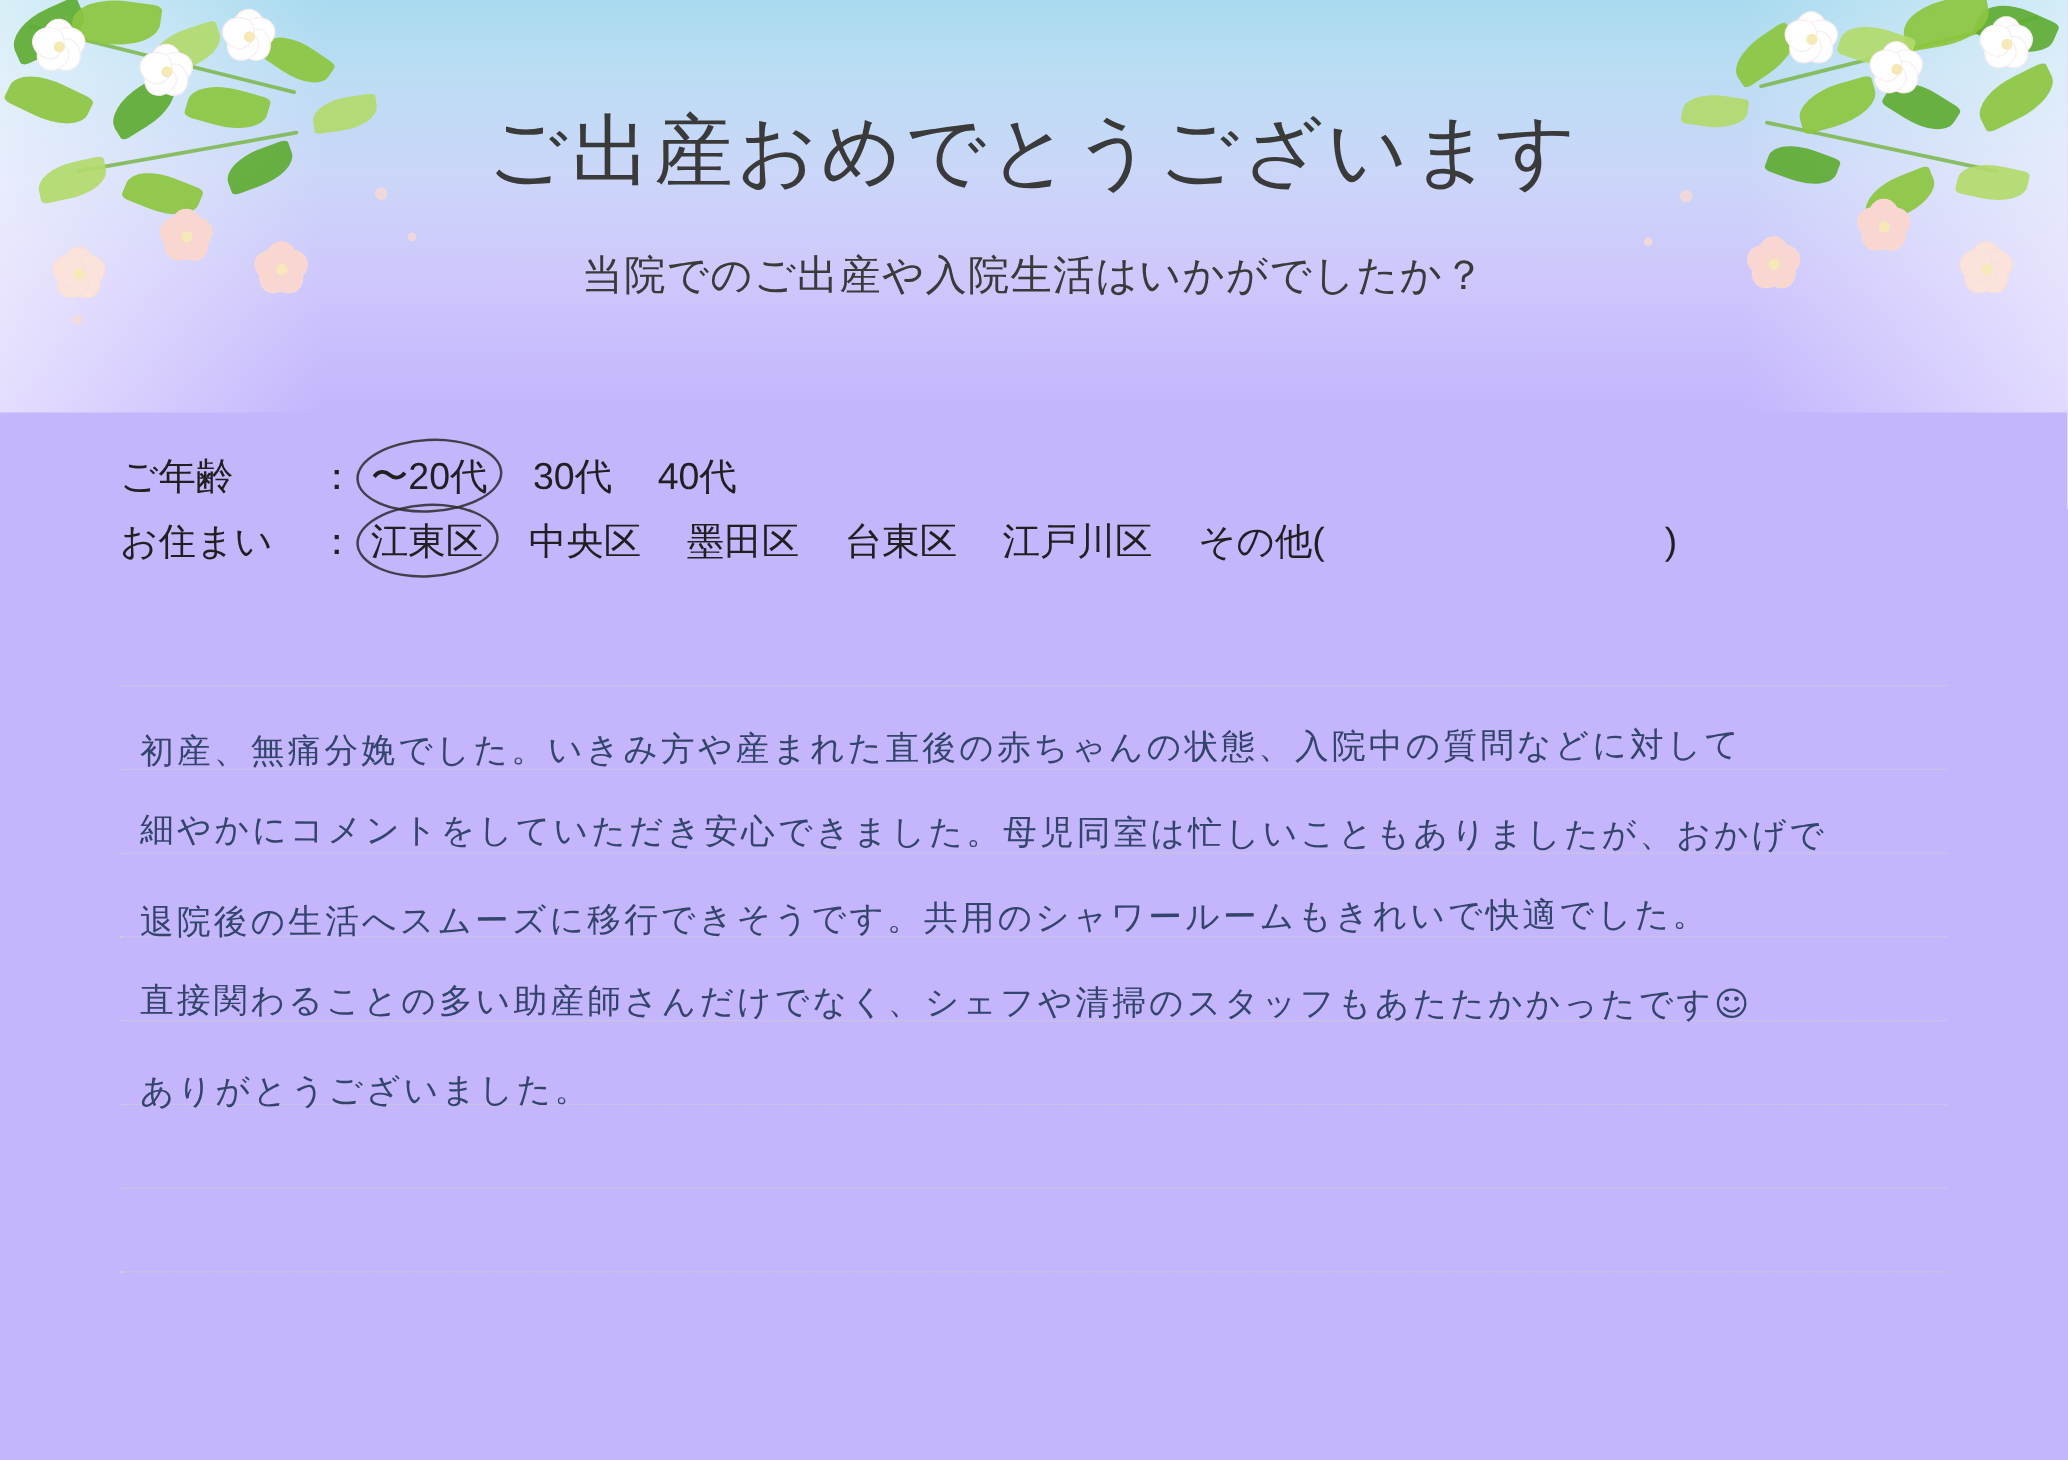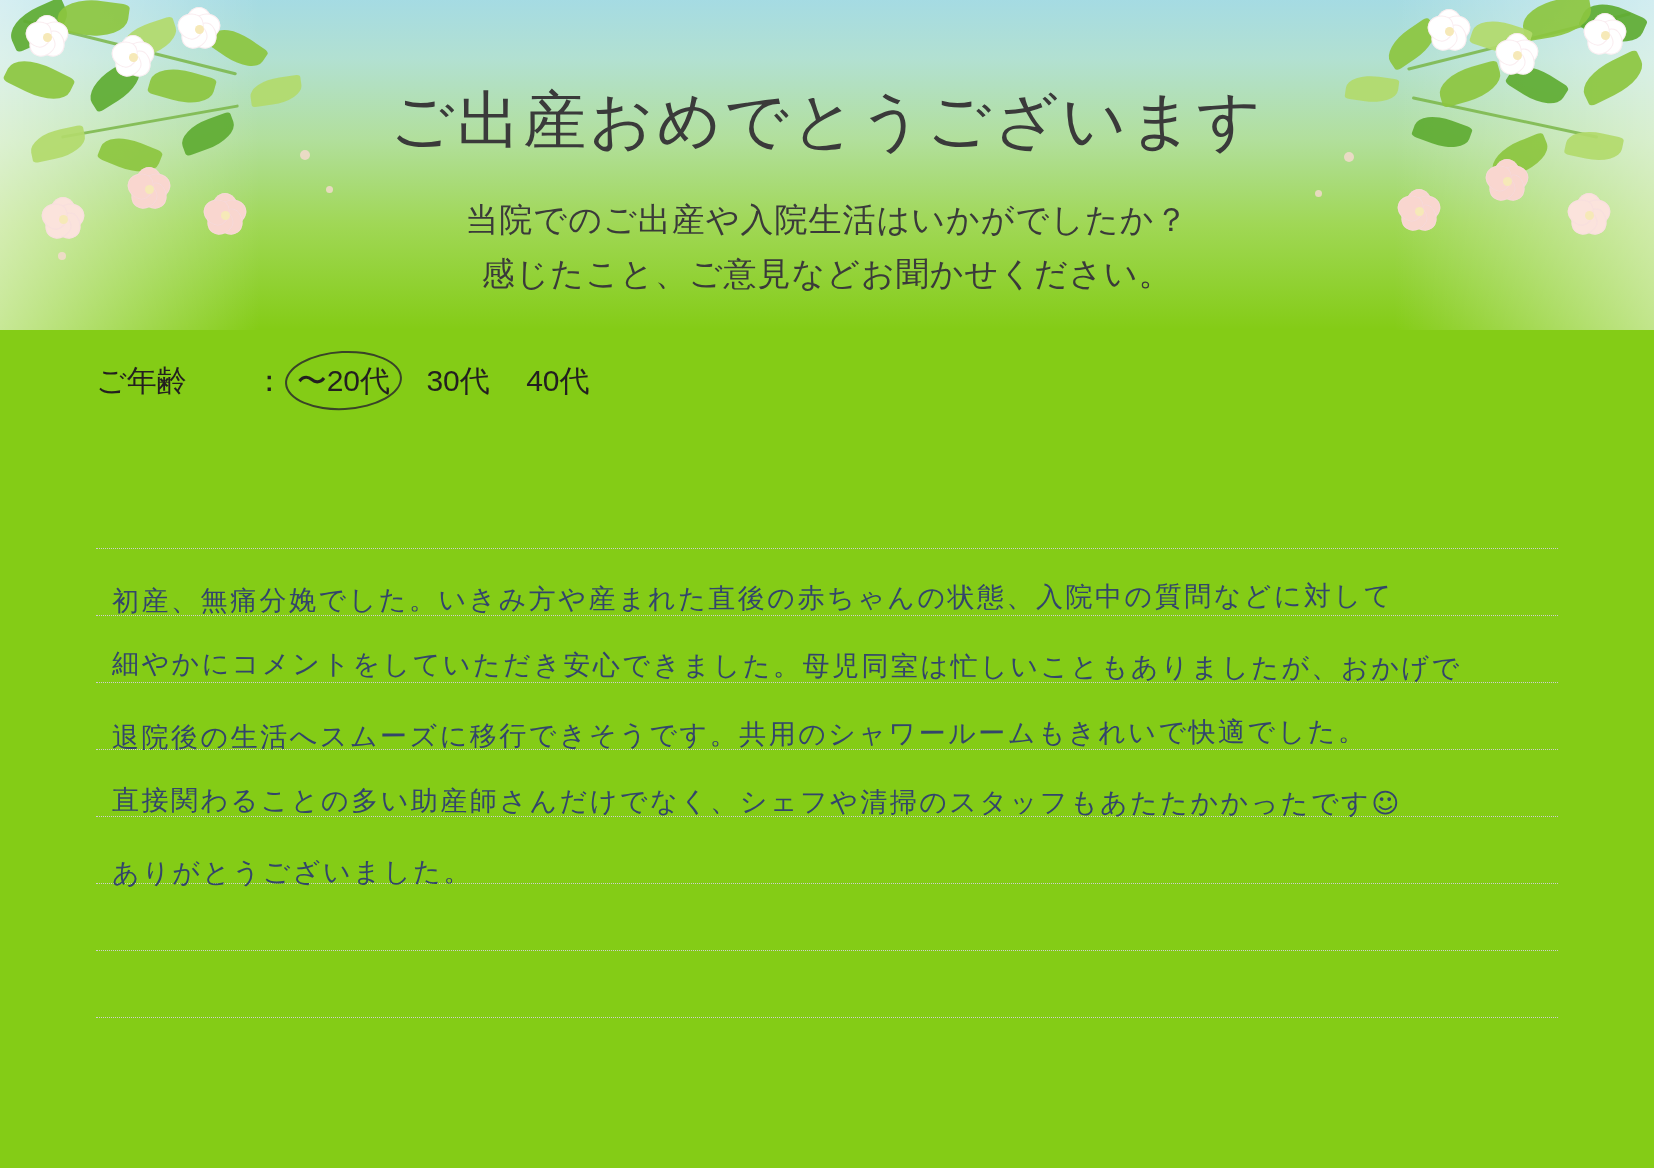--- a/index.html
+++ b/index.html
@@ -9,21 +9,21 @@
   }
   body {
     font-family: "Liberation Sans", "DejaVu Sans", sans-serif;
     color: #231f20;
   }
   .sheet {
     position: relative;
     width: 1654px;
     height: 1168px;
     overflow: hidden;
-    background: #84cc16;
+    background: #c4b5fd;
   }
 
   
   .sky {
     position: absolute;
     left: 0; top: 0;
     width: 1654px;
     height: 330px;
     background:
       linear-gradient(to bottom,
@@ -351,32 +351,41 @@
         <i></i>
         <i></i>
         <b></b>
       </div>
     <div class="speck" style="right:300px;top:152px;width:10px;height:10px;"></div>
     <div class="speck" style="right:332px;top:190px;width:7px;height:7px;"></div>
   </div>
 
   <div class="title">ご出産おめでとうございます</div>
   <div class="subtitle l1">当院でのご出産や入院生活はいかがでしたか？</div>
-  <div class="subtitle l2">感じたこと、ご意見などお聞かせください。</div>
 
   <div class="form">
 
     <div class="form-row">
       <span class="form-label">ご年齢</span>
       <span class="colon">：</span>
       <span class="opt circled">〜20代</span>
       <span class="opt">30代</span>
       <span class="opt">40代</span>
     </div>
 
+    <div class="form-row">
+      <span class="form-label">お住まい</span>
+      <span class="colon">：</span>
+      <span class="opt circled">江東区</span>
+      <span class="opt">中央区</span>
+      <span class="opt">墨田区</span>
+      <span class="opt">台東区</span>
+      <span class="opt">江戸川区</span>
+      <span class="opt tight">その他(</span><span class="blank-space"></span><span class="blank-paren">)</span>
+    </div>
 
   </div>
 
   <div class="lines">
     <div class="rule" style="top:0px;"></div>
     <div class="rule" style="top:67px;"></div>
     <div class="rule" style="top:134px;"></div>
     <div class="rule" style="top:201px;"></div>
     <div class="rule" style="top:268px;"></div>
     <div class="rule" style="top:335px;"></div>

